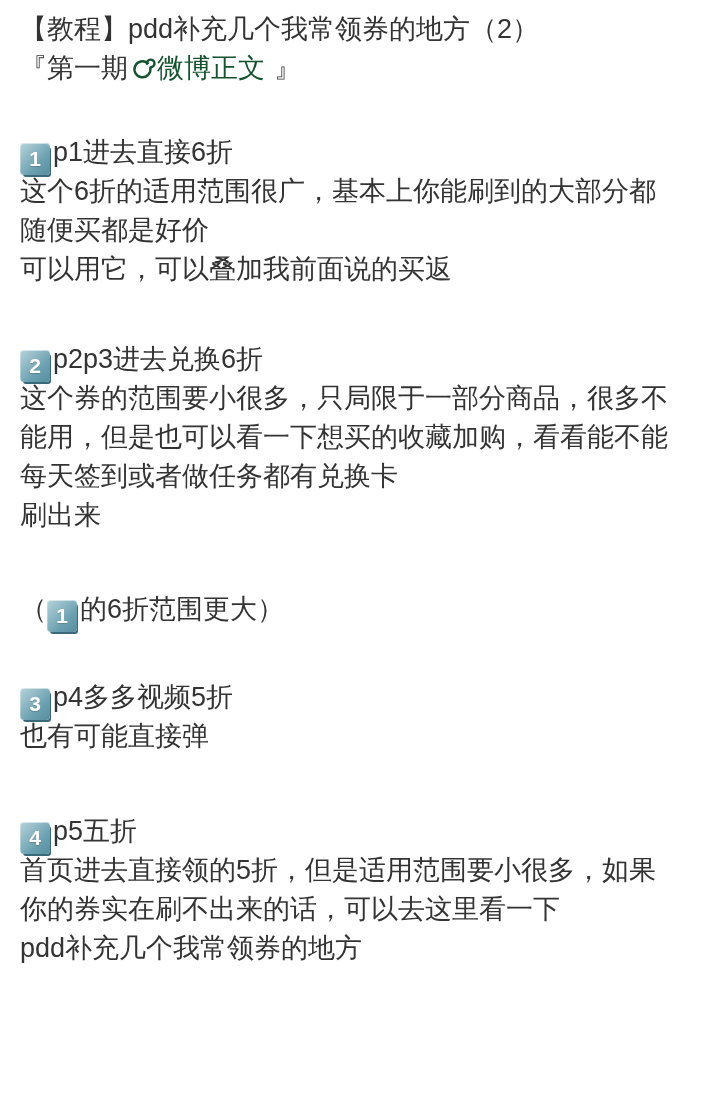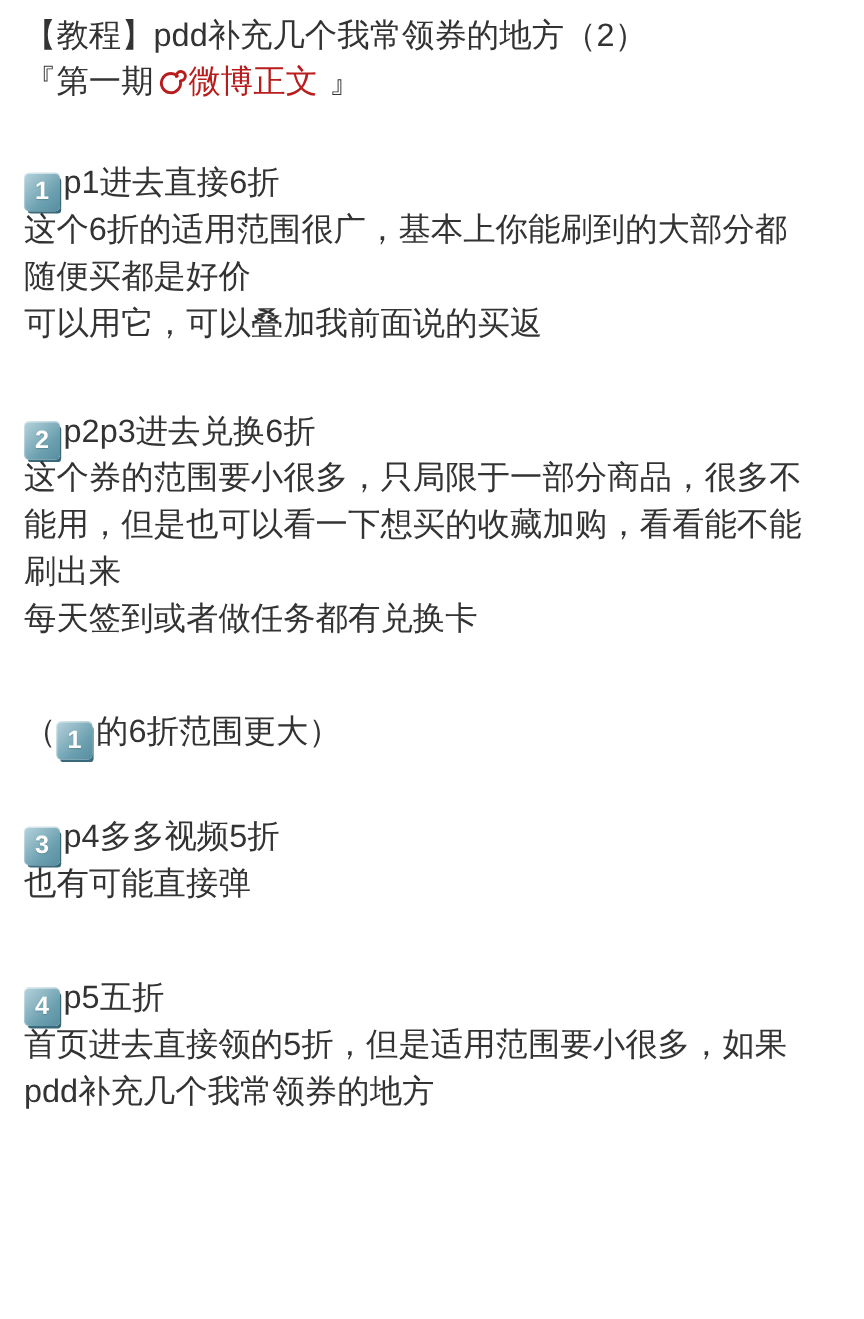--- a/index.html
+++ b/index.html
@@ -45,21 +45,21 @@
     color: #ffffff;
     background: linear-gradient(135deg, #b6d4dc 0%, #8fb8c4 35%, #6ba0b0 65%, #578e9f 100%);
     box-shadow: 2px 3px 0 -1px #3a6a7a,
                 inset 0 1px 0 rgba(255,255,255,0.55),
                 inset 1px 0 0 rgba(255,255,255,0.30);
     vertical-align: -5px;
     text-shadow: 0 1px 1px rgba(0,0,0,0.18);
   }
 
   .weibo-link {
-    color: #b91c1c;
+    color: #14532d;
     text-decoration: none;
     cursor: pointer;
   }
   .weibo-link .link-icon {
     vertical-align: -4px;
     margin: 0 1px 0 2px;
   }
   .bracket-close {
     margin-left: 9px;
   }
@@ -87,37 +87,38 @@
   <div class="line">随便买都是好价</div>
   <div class="line">可以用它，可以叠加我前面说的买返</div>
 
   <div class="sp51"></div>
 
   <div class="line">
     <span class="keycap">2</span><span>p2p3进去兑换6折</span>
   </div>
   <div class="line">这个券的范围要小很多，只局限于一部分商品，很多不</div>
   <div class="line">能用，但是也可以看一下想买的收藏加购，看看能不能</div>
+  <div class="line">每天签到或者做任务都有兑换卡</div>
   <div class="line">刷出来</div>
-  <div class="line">每天签到或者做任务都有兑换卡</div>
 
   <div class="sp55"></div>
 
   <div class="line">
     <span>（</span><span class="keycap">1</span><span>的6折范围更大）</span>
   </div>
 
   <div class="sp49"></div>
 
   <div class="line">
     <span class="keycap">3</span><span>p4多多视频5折</span>
   </div>
   <div class="line">也有可能直接弹</div>
 
   <div class="sp56"></div>
 
   <div class="line">
     <span class="keycap">4</span><span>p5五折</span>
   </div>
   <div class="line">首页进去直接领的5折，但是适用范围要小很多，如果</div>
+  <div class="line">你的券实在刷不出来的话，可以去这里看一下</div>
   <div class="line">pdd补充几个我常领券的地方</div>
 
 </div>
 
 </body></html>

